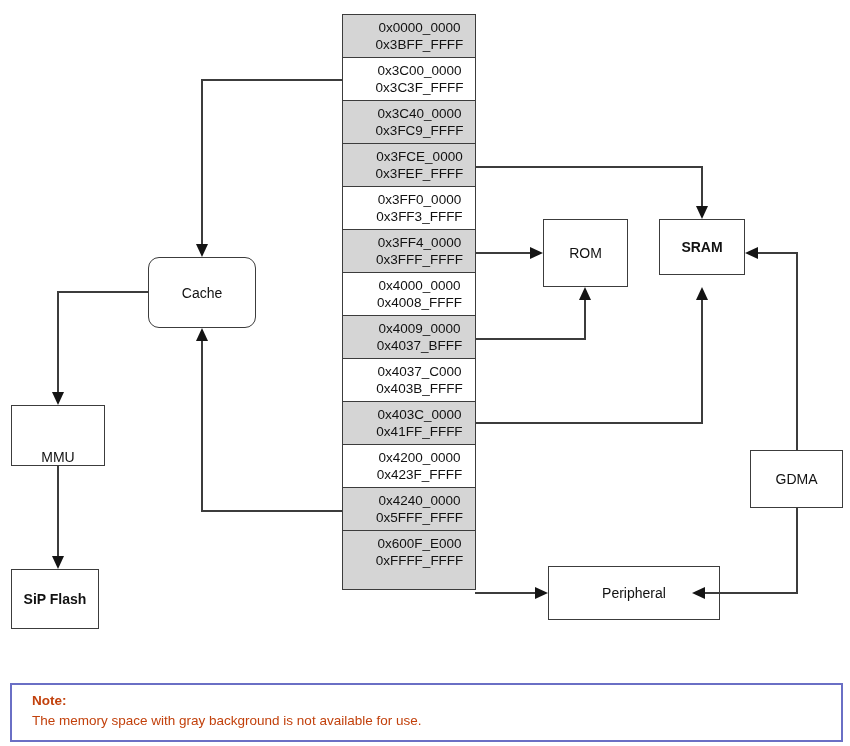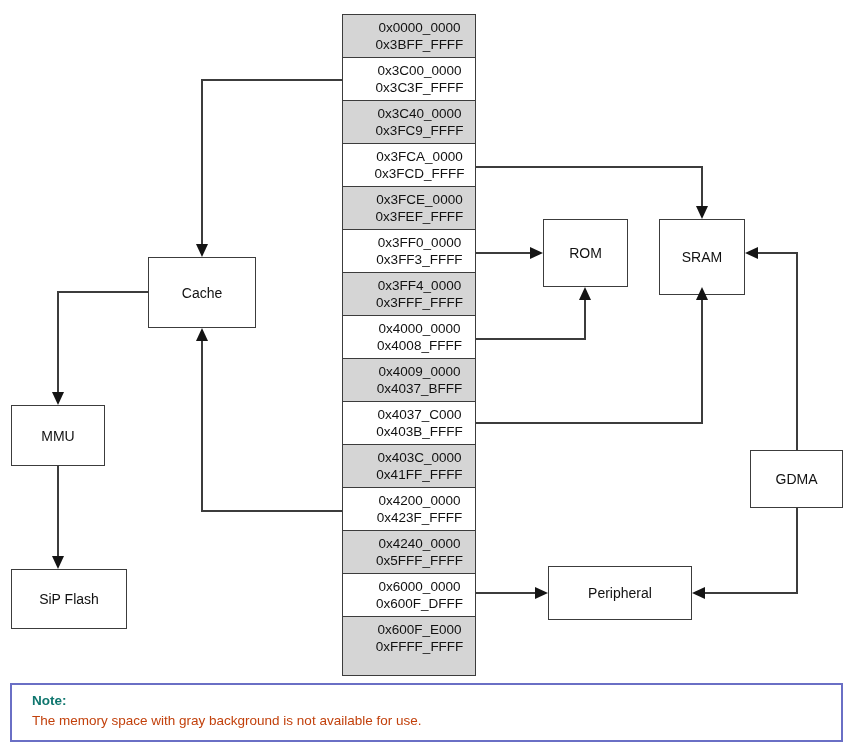--- a/index.html
+++ b/index.html
@@ -32,72 +32,68 @@
   .mem-block.gray { background: #d5d5d5; }
 
   
   .box {
     position: absolute;
     border: 1.5px solid #3c3c3c;
     background: #fff;
     display: flex; align-items: center; justify-content: center;
     font-size: 14px; color: #111;
   }
-  .box-cache      { left: 148px; top: 257px; width: 108px; height: 71px; }
-  .box-mmu        { left: 11px;  top: 405px; width: 94px;  height: 61px; }
-  .box-sip-flash  { left: 11px;  top: 569px; width: 116px;  height: 60px; }
+  .box-cache      { left: 148px; top: 257px; width: 108px; height: 71px; border-radius: 11px; }
+  .box-mmu        { left: 11px;  top: 405px; width: 94px;  height: 61px; align-items: flex-end; }
+  .box-sip-flash  { left: 11px;  top: 569px; width: 88px;  height: 60px; font-weight: bold; }
   .box-rom        { left: 543px; top: 219px; width: 85px;  height: 68px; }
-  .box-sram       { left: 659px; top: 219px; width: 86px;  height: 76px; }
+  .box-sram       { left: 659px; top: 219px; width: 86px;  height: 56px; font-weight: bold; }
   .box-gdma       { left: 750px; top: 450px; width: 93px;  height: 58px; }
-  .box-peripheral { left: 548px; top: 566px; width: 144px; height: 54px; text-align: right; }
+  .box-peripheral { left: 548px; top: 566px; width: 172px; height: 54px; text-align: right; }
 
   
   .ln { position: absolute; background: #3c3c3c; }
   .h { height: 2px; }
   .v { width: 2px; }
 
   
   .arr { position: absolute; width: 0; height: 0; border-style: solid; }
   .arr-down  { border-width: 13px 6px 0 6px;  border-color: #141414 transparent transparent transparent; }
   .arr-up    { border-width: 0 6px 13px 6px;  border-color: transparent transparent #141414 transparent; }
   .arr-right { border-width: 6px 0 6px 13px;  border-color: transparent transparent transparent #141414; }
   .arr-left  { border-width: 6px 13px 6px 0;  border-color: transparent #141414 transparent transparent; }
 
   
   .note {
     position: absolute; left: 10px; top: 683px; width: 833px; height: 59px;
     border: 2px solid #6a6fc5;
     background: #fff;
     padding: 8px 20px;
   }
-  .note-title { font-weight: bold; font-size: 13.5px; color: #0f766e; margin-bottom: 5px; }
+  .note-title { font-weight: bold; font-size: 13.5px; color: #c2410c; margin-bottom: 5px; }
   .note-text  { font-size: 13.5px; color: #c2410c; }
 </style>
 </head>
 <body>
 
 <div class="canvas">
 
   <div class="stack" id="memory-stack">
       <div class="mem-block gray">
         <div>0x0000_0000</div>
         <div>0x3BFF_FFFF</div>
       </div>
       <div class="mem-block">
         <div>0x3C00_0000</div>
         <div>0x3C3F_FFFF</div>
       </div>
       <div class="mem-block gray">
         <div>0x3C40_0000</div>
         <div>0x3FC9_FFFF</div>
       </div>
-      <div class="mem-block">
-        <div>0x3FCA_0000</div>
-        <div>0x3FCD_FFFF</div>
-      </div>
       <div class="mem-block gray">
         <div>0x3FCE_0000</div>
         <div>0x3FEF_FFFF</div>
       </div>
       <div class="mem-block">
         <div>0x3FF0_0000</div>
         <div>0x3FF3_FFFF</div>
       </div>
       <div class="mem-block gray">
         <div>0x3FF4_0000</div>
@@ -119,24 +115,20 @@
         <div>0x403C_0000</div>
         <div>0x41FF_FFFF</div>
       </div>
       <div class="mem-block">
         <div>0x4200_0000</div>
         <div>0x423F_FFFF</div>
       </div>
       <div class="mem-block gray">
         <div>0x4240_0000</div>
         <div>0x5FFF_FFFF</div>
-      </div>
-      <div class="mem-block">
-        <div>0x6000_0000</div>
-        <div>0x600F_DFFF</div>
       </div>
       <div class="mem-block gray">
         <div>0x600F_E000</div>
         <div>0xFFFF_FFFF</div>
       </div>
     </div>
 
   <div class="box box-cache">
     <span>Cache</span>
   </div>

